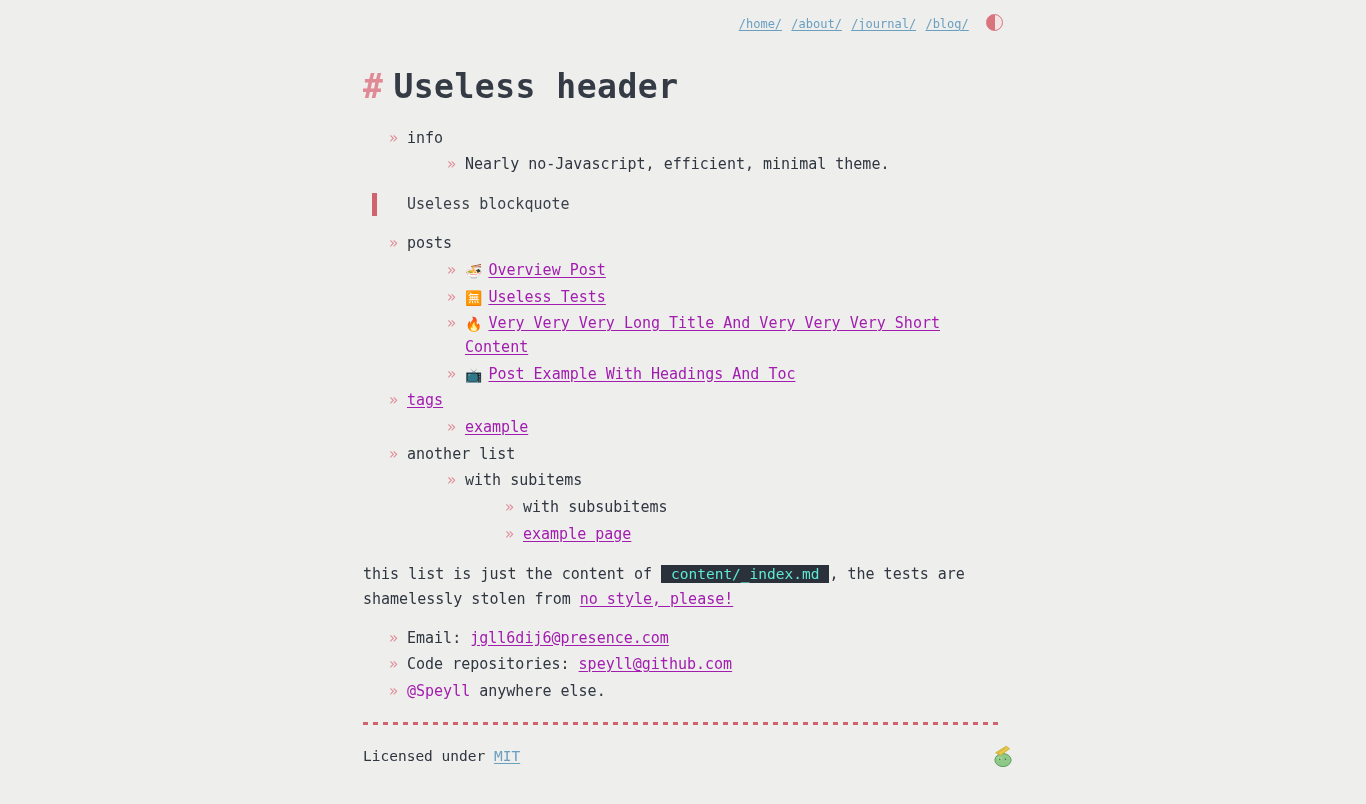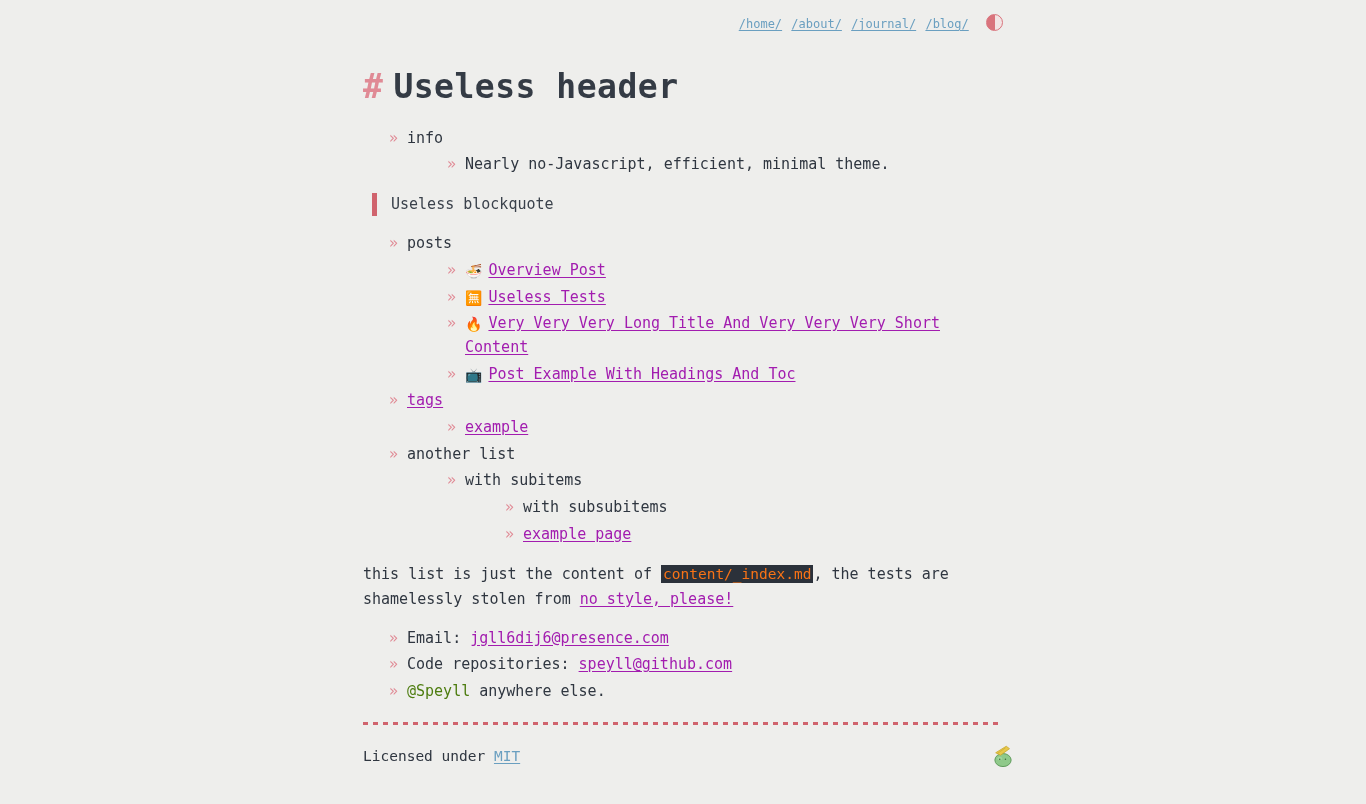--- a/index.html
+++ b/index.html
@@ -90,38 +90,38 @@
   .emoji {
     font-family: "DejaVu Sans", sans-serif;
     margin-right: 6px;
     font-size: 14px;
     vertical-align: -1px;
   }
 
   
   blockquote {
     margin: 16px 0 16px 9px;
-    padding-left: 14px;
+    padding-left: 30px;
     border-left: 5px solid #d0636d;
     color: #3a414b;
   }
 
   
   p {
     margin: 16px 0;
     line-height: 1.6;
   }
   code {
     background: #2b313a;
-    color: #f97316;
+    color: #5eead4;
     font-family: "DejaVu Sans Mono", "Liberation Mono", monospace;
-    padding: 1px 2px;
+    padding: 1px 10px;
     font-size: 14.5px;
   }
-  .accent-text { color: #4d7c0f; }
+  .accent-text { color: #a21caf; }
 
   
   .sep {
     margin: 18px 0 0 0;
     height: 3px;
     background-image: repeating-linear-gradient(to right, #d0636d 0 5px, transparent 5px 10px);
     background-size: 10px 3px;
     background-repeat: repeat-x;
     background-position: left center;
   }

